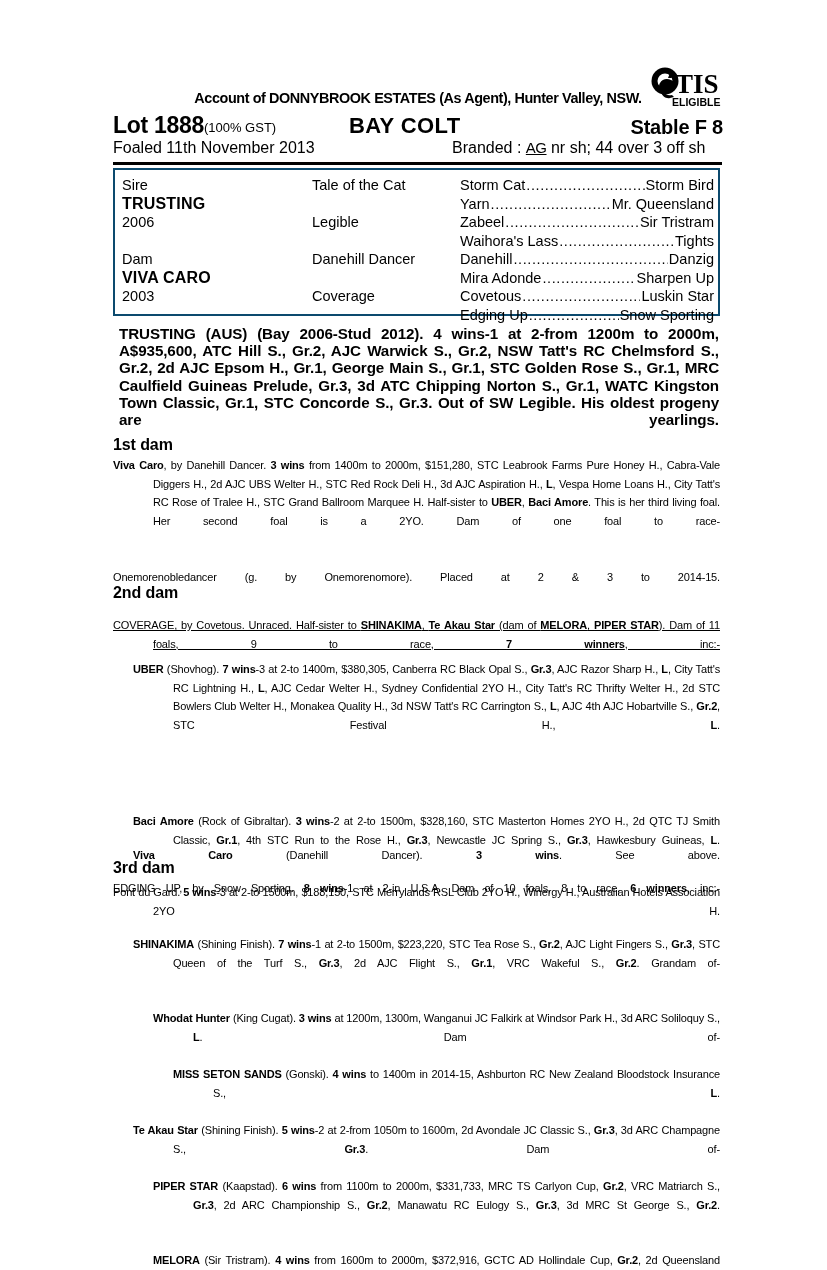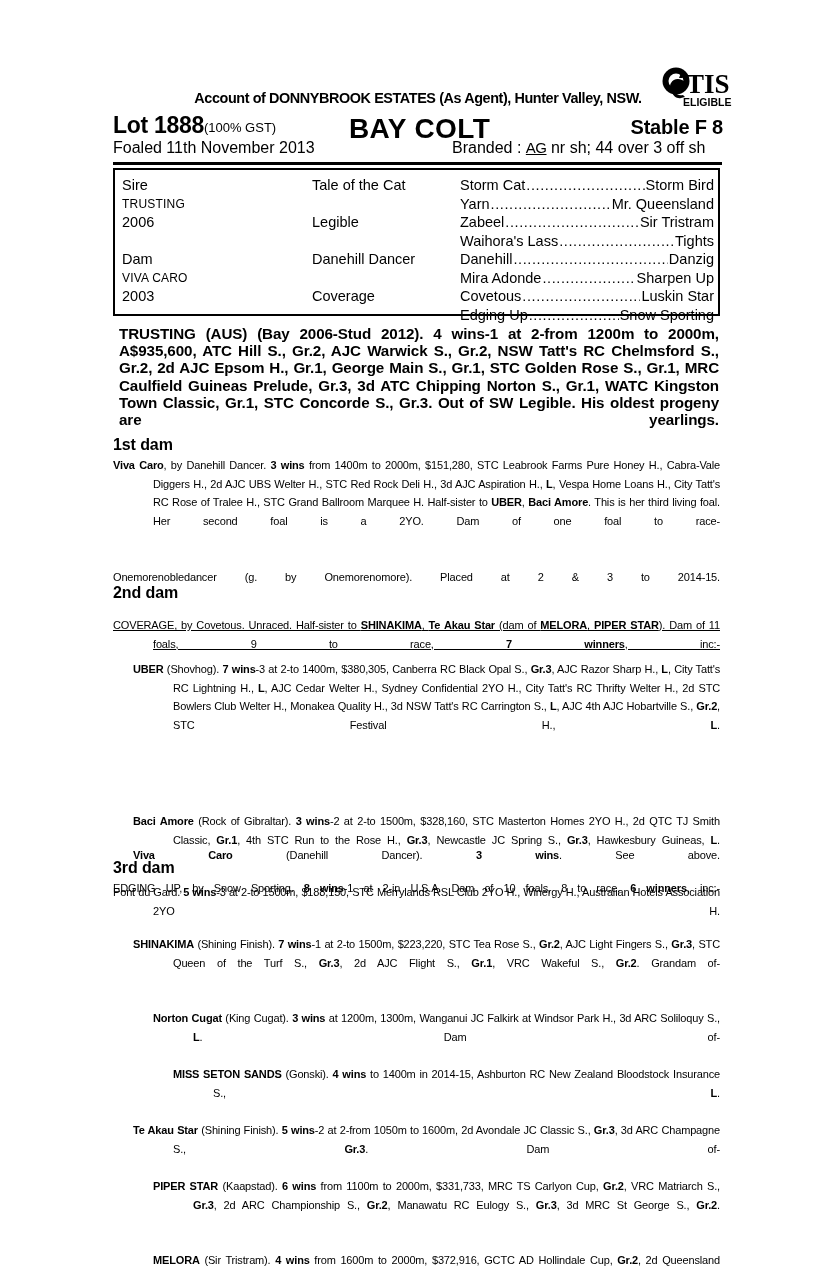--- a/index.html
+++ b/index.html
@@ -18,21 +18,21 @@
   .page {
     position: absolute;
     left: 0; top: 0;
     width: 827px;
     height: 1270px;
   }
 
   
   .logo {
     position: absolute;
-    right: 82px;
+    right: 93px;
     top: 66px;
     width: 84px;
     height: 44px;
   }
   .logo svg { display: block; }
 
   .account-line {
     position: absolute;
     left: 113px;
     top: 89px;
@@ -64,21 +64,21 @@
   .gst {
     font-size: 13px;
     font-weight: normal;
     letter-spacing: 0;
     vertical-align: 1px;
   }
   .colour-sex {
     position: absolute;
     left: 236px;
     top: 1px;
-    font-size: 28px;
+    font-size: 22px;
     font-weight: bold;
     letter-spacing: 0.4px;
     white-space: nowrap;
   }
   .stable {
     position: absolute;
     right: 0;
     top: 4px;
     font-size: 20px;
     font-weight: bold;
@@ -119,36 +119,36 @@
     background: #000;
   }
 
   
   .ped-table {
     position: absolute;
     left: 113px;
     top: 168px;
     width: 607px;
     height: 148px;
-    border: 2px solid #000000;
+    border: 2px solid #0c4a6e;
     box-sizing: border-box;
   }
   .ped-col {
     position: absolute;
     top: 6px;
     font-size: 14.5px;
     line-height: 18.5px;
   }
   .ped-c1 { left: 7px;   width: 148px; }
   .ped-c2 { left: 166px; width: 175px; margin-left: 31px; }
   .ped-c3 { left: 345px; width: 254px; }
 
   .ped-name {
-    font-weight: normal;
-    font-size: 12px;
+    font-weight: bold;
+    font-size: 16px;
     letter-spacing: 0.2px;
   }
   .ped-blank { color: transparent; }
   .gp-row {
     display: flex;
     align-items: baseline;
     width: 100%;
     white-space: nowrap;
     overflow: hidden;
   }
@@ -326,20 +326,20 @@
       <div class="blk hang l0b" style="top: 568px;">Onemorenobledancer (g. by Onemorenomore). Placed at 2 &amp; 3 to 2014-15.</div>
       <div class="dam-head" style="top: 584px;">2nd dam</div>
       <div class="blk hang l0" style="top: 616px; text-decoration: underline;">COVERAGE, by Covetous. Unraced. Half-sister to <b>SHINAKIMA</b>, <b>Te Akau Star</b> (dam of <b>MELORA</b>, <b>PIPER STAR</b>). Dam of 11 foals, 9 to race, <b>7 winners</b>, inc:-</div>
       <div class="blk hang l1" style="top: 660px;"><b>UBER</b> (Shovhog). <b>7 wins</b>-3 at 2-to 1400m, $380,305, Canberra RC Black Opal S., <b>Gr.3</b>, AJC Razor Sharp H., <b>L</b>, City Tatt's RC Lightning H., <b>L</b>, AJC Cedar Welter H., Sydney Confidential 2YO H., City Tatt's RC Thrifty Welter H., 2d STC Bowlers Club Welter H., Monakea Quality H., 3d NSW Tatt's RC Carrington S., <b>L</b>, AJC 4th AJC Hobartville S., <b>Gr.2</b>, STC Festival H., <b>L</b>.</div>
       <div class="blk hang l1" style="top: 812px;"><b>Baci Amore</b> (Rock of Gibraltar). <b>3 wins</b>-2 at 2-to 1500m, $328,160, STC Masterton Homes 2YO H., 2d QTC TJ Smith Classic, <b>Gr.1</b>, 4th STC Run to the Rose H., <b>Gr.3</b>, Newcastle JC Spring S., <b>Gr.3</b>, Hawkesbury Guineas, <b>L</b>.</div>
       <div class="blk hang l1" style="top: 846px;"><b>Viva Caro</b> (Danehill Dancer). <b>3 wins</b>. See above.</div>
       <div class="blk hang l0" style="top: 883px;">Pont du Gard. <b>5 wins</b>-3 at 2-to 1500m, $188,150, STC Merrylands RSL Club 2YO H., Winergy H., Australian Hotels Association 2YO H.</div>
       <div class="dam-head" style="top: 859px;">3rd dam</div>
       <div class="blk hang l0" style="top: 879px;">EDGING UP, by Snow Sporting. <b>8 wins</b>-1 at 2-in U.S.A. Dam of 10 foals, 8 to race, <b>6 winners</b>, inc:-</div>
       <div class="blk hang l1" style="top: 935px;"><b>SHINAKIMA</b> (Shining Finish). <b>7 wins</b>-1 at 2-to 1500m, $223,220, STC Tea Rose S., <b>Gr.2</b>, AJC Light Fingers S., <b>Gr.3</b>, STC Queen of the Turf S., <b>Gr.3</b>, 2d AJC Flight S., <b>Gr.1</b>, VRC Wakeful S., <b>Gr.2</b>. Grandam of-</div>
-      <div class="blk hang l2" style="top: 1009px;"><b>Norton Cugat</b> (King Cugat). <b>3 wins</b> at 1200m, 1300m, Wanganui JC Falkirk at Windsor Park H., 3d ARC Soliloquy S., <b>L</b>. Dam of-</div>
+      <div class="blk hang l2" style="top: 1009px;"><b>Whodat Hunter</b> (King Cugat). <b>3 wins</b> at 1200m, 1300m, Wanganui JC Falkirk at Windsor Park H., 3d ARC Soliloquy S., <b>L</b>. Dam of-</div>
       <div class="blk hang l3" style="top: 1065px;"><b>MISS SETON SANDS</b> (Gonski). <b>4 wins</b> to 1400m in 2014-15, Ashburton RC New Zealand Bloodstock Insurance S., <b>L</b>.</div>
       <div class="blk hang l1" style="top: 1121px;"><b>Te Akau Star</b> (Shining Finish). <b>5 wins</b>-2 at 2-from 1050m to 1600m, 2d Avondale JC Classic S., <b>Gr.3</b>, 3d ARC Champagne S., <b>Gr.3</b>. Dam of-</div>
       <div class="blk hang l2" style="top: 1177px;"><b>PIPER STAR</b> (Kaapstad). <b>6 wins</b> from 1100m to 2000m, $331,733, MRC TS Carlyon Cup, <b>Gr.2</b>, VRC Matriarch S., <b>Gr.3</b>, 2d ARC Championship S., <b>Gr.2</b>, Manawatu RC Eulogy S., <b>Gr.3</b>, 3d MRC St George S., <b>Gr.2</b>.</div>
       <div class="blk hang l2" style="top: 1251px;"><b>MELORA</b> (Sir Tristram). <b>4 wins</b> from 1600m to 2000m, $372,916, GCTC AD Hollindale Cup, <b>Gr.2</b>, 2d Queensland Derby, <b>Gr.1</b>, ARC Championship S., , 3d Queensland Oaks, . Grandam of-</div>
     </div>
 
 </div>
 
 </body></html>

